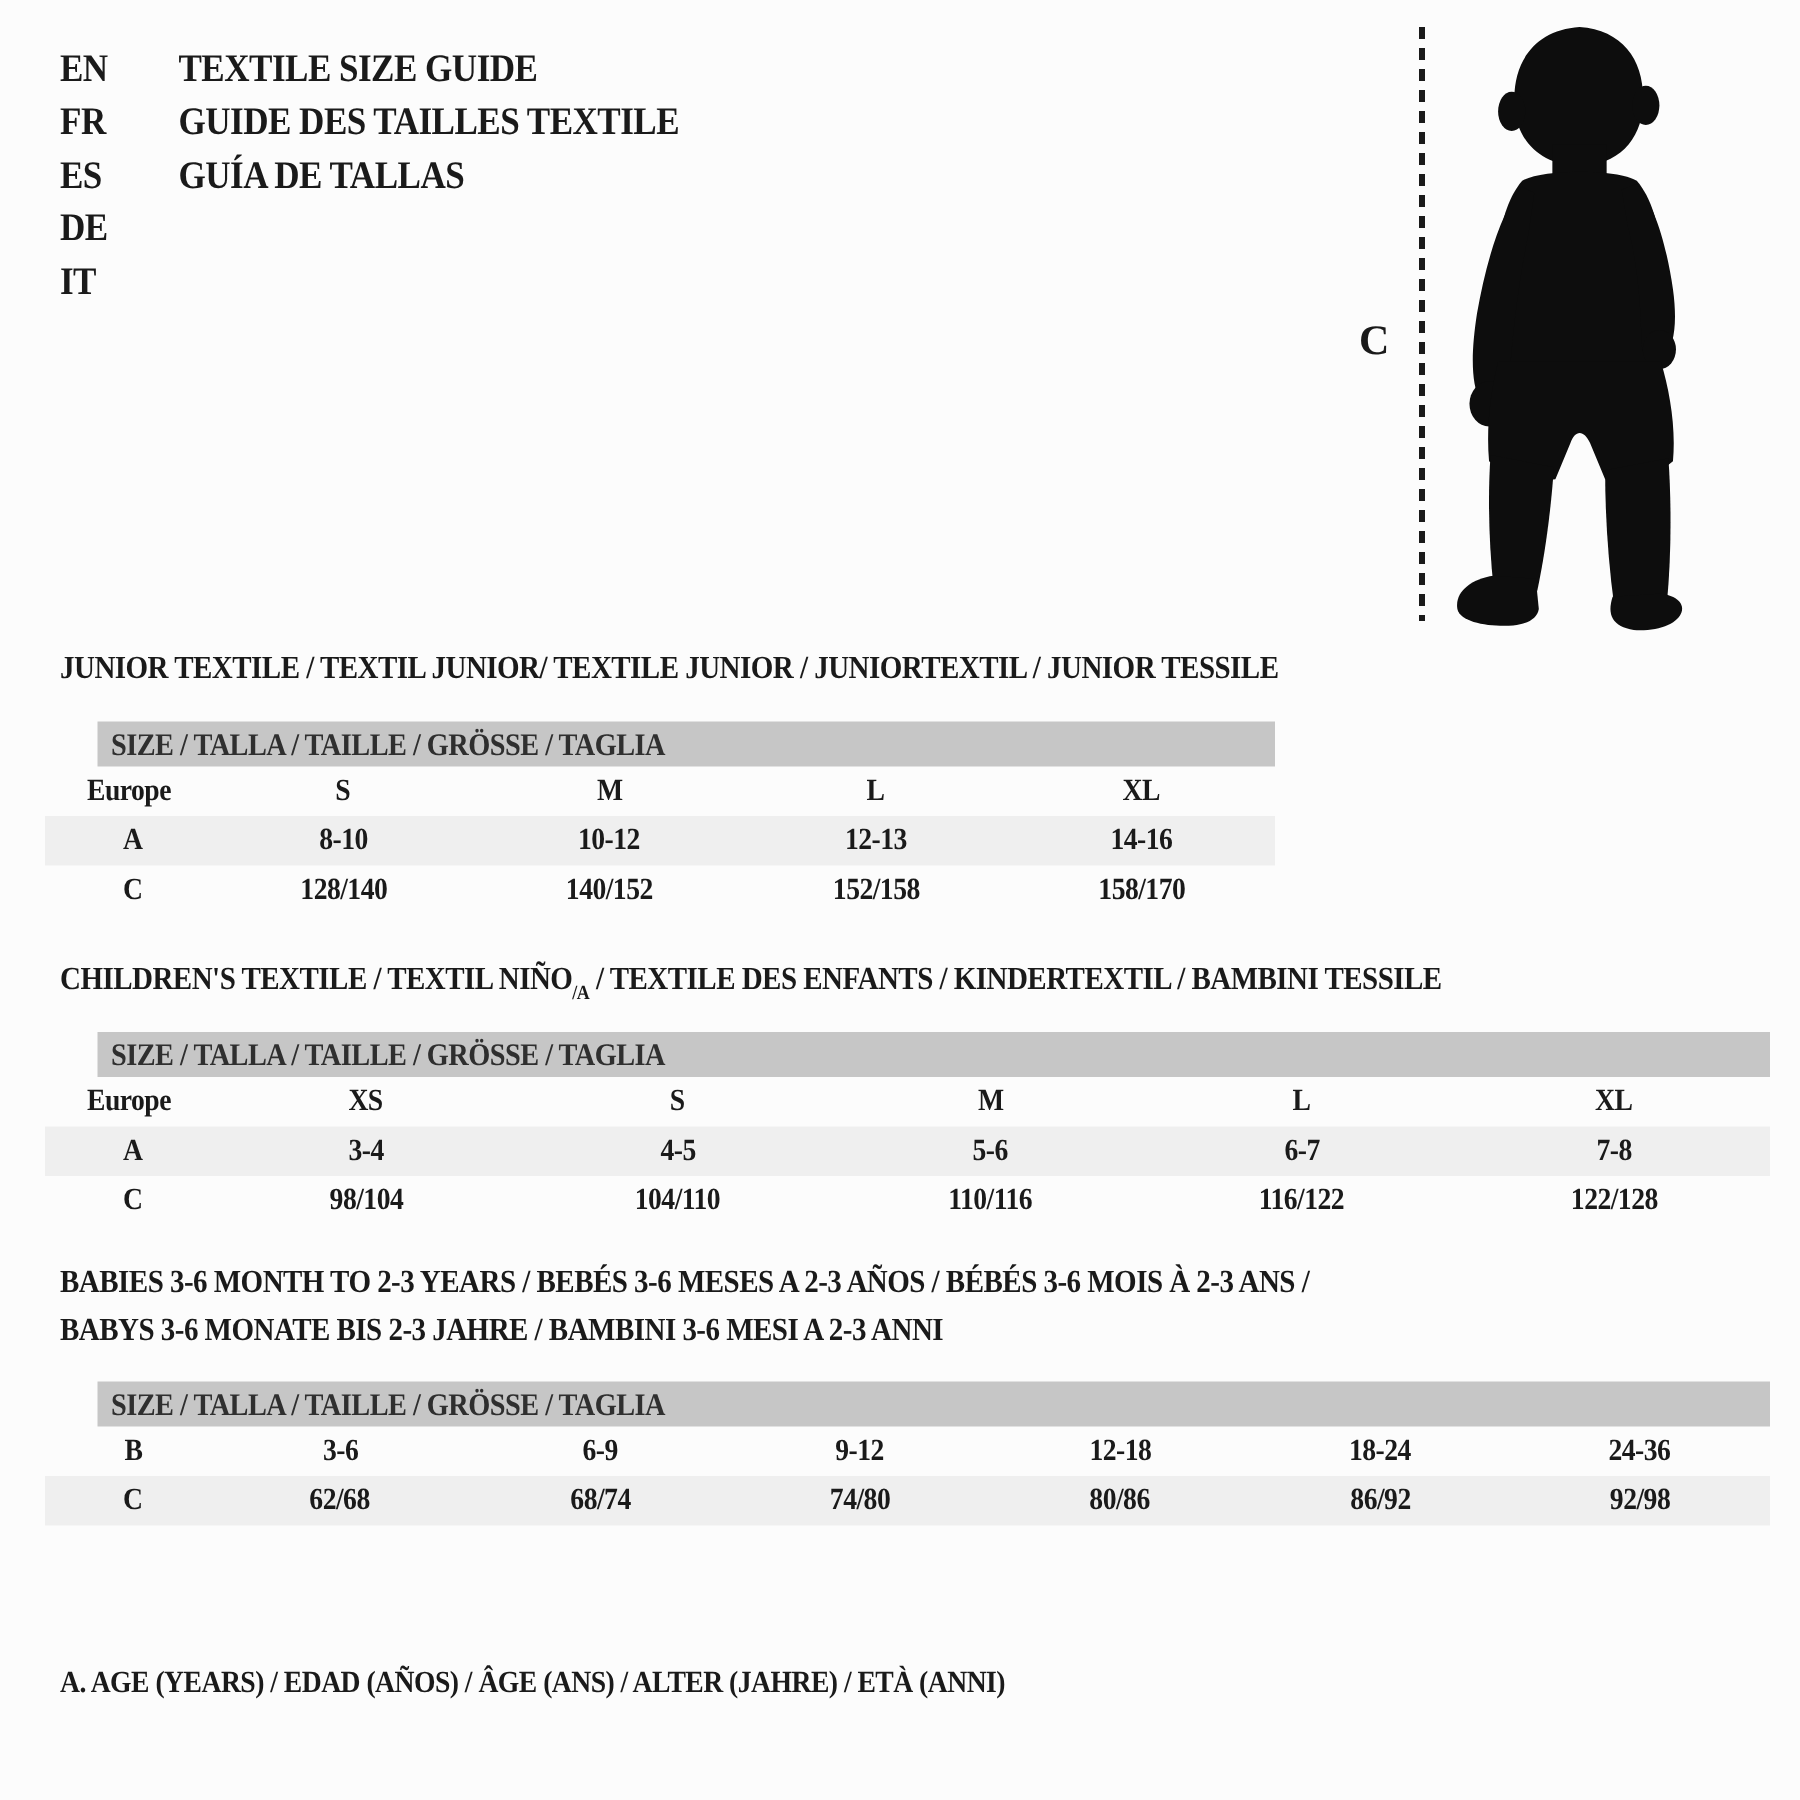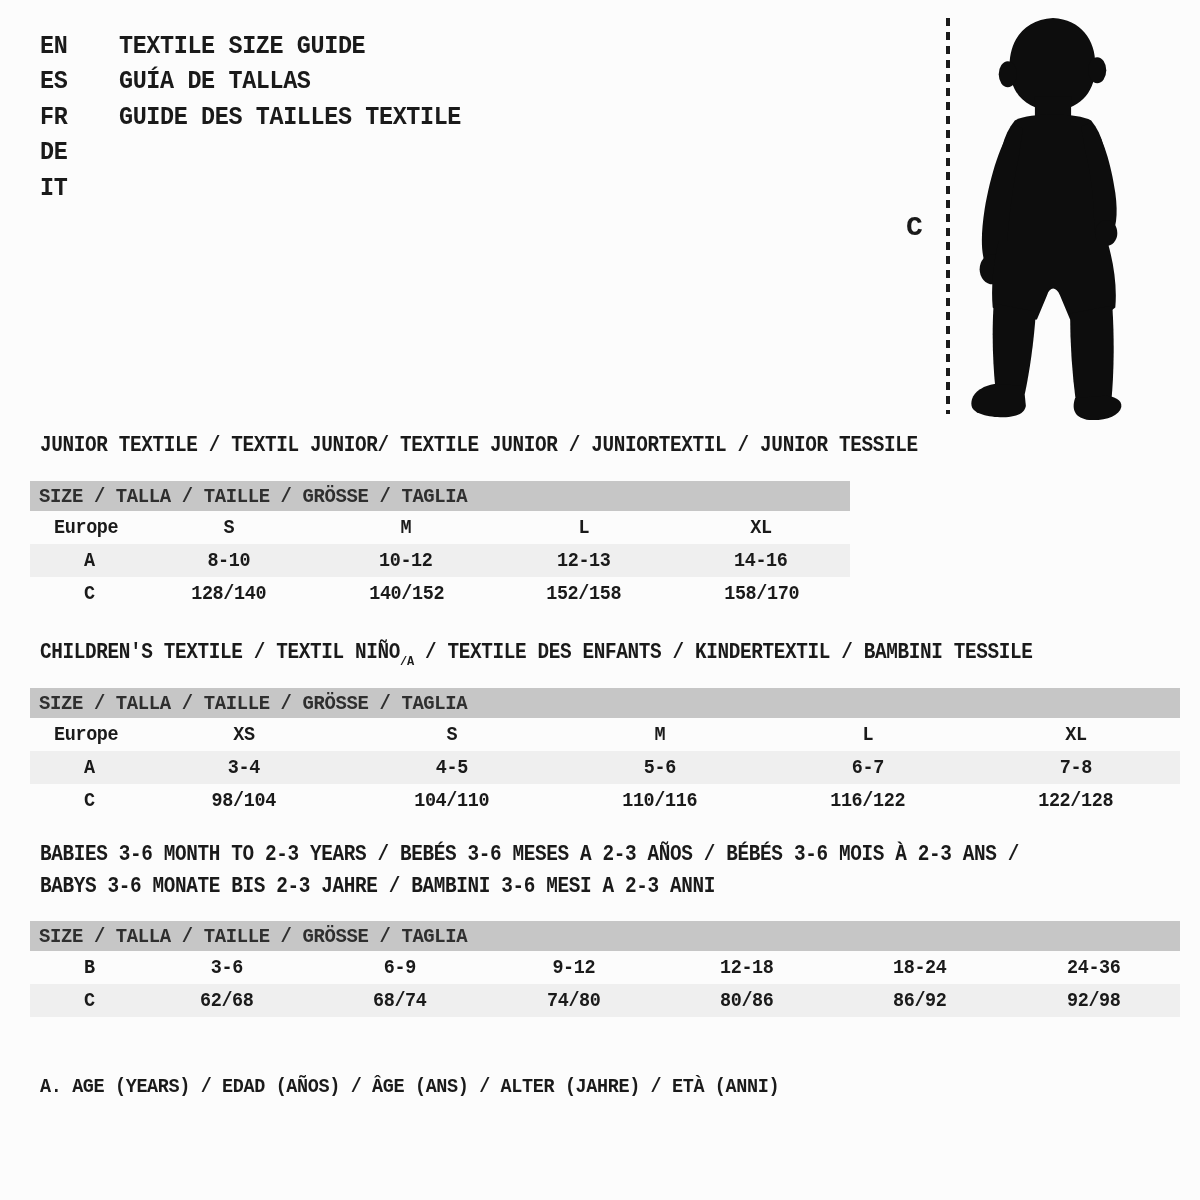--- a/index.html
+++ b/index.html
@@ -1,21 +1,21 @@
 <!DOCTYPE html>
 <html style="--bg: #fcfcfc; --fg: #1a1a1a; --headbg: #c6c6c6; --altbg: #efefef;"><head>
 <meta charset="utf-8">
 <style>
   html,body { margin:0; padding:0; }
   .page {
     position:relative;
     width:1200px; height:1200px;
     background:var(--bg, #fcfcfc);
     color:var(--fg, #1a1a1a);
-    font-family:Liberation Mono, monospace;
+    font-family:Liberation Serif, serif;
     overflow:hidden;
   }
   
   .cx {
     display:inline-block;
     transform:scaleX(0.9);
     transform-origin:0 50%;
     white-space:nowrap;
     letter-spacing:-0.4px;
   }
@@ -35,50 +35,50 @@
   .silhouette { position:absolute; left:962px; top:16px; width:182px; height:406px; }
 
   
   .table-title { position:absolute; left:40px; font-size:21.5px; font-weight:700; line-height:25px; }
   .size-table { position:absolute; left:30px; }
   .w-narrow { width:820px; }
   .w-full { width:1150px; }
   .thead {
     height:30px; background:var(--headbg, #c6c6c6);
     display:flex; align-items:center; padding-left:9px; box-sizing:border-box;
-    font-size:21px; font-weight:700; color:#2f2f2f;
+    font-size:21px; font-weight:700; color:#2f2f2f;margin-left:35px;
   }
   .trow { display:grid; height:33px; align-items:center; font-size:20.5px; font-weight:700; }
   .trow.alt { background:var(--altbg, #efefef); }
   .cell.label { padding-left:9px; text-align:center; }
   .cell.value { text-align:center; }
 
   .size-sub { font-size:0.62em; font-weight:700; position:relative; top:0.15em; }
 
   
   .legend { position:absolute; left:40px; top:1070px; }
-  .legend-line { height:32px; display:flex; align-items:center; font-size:20.5px; font-weight:700; }
+  .legend-line { height:32px; display:flex; align-items:center; font-size:20.5px; font-weight:700;margin-top:36px; }
 </style>
 </head>
 <body>
 
 <div class="page">
 
   <div class="langs">
     <div class="lang-row">
       <span class="lang-code"><span class="cx">EN</span></span>
       <span class="lang-label"><span class="cx">TEXTILE SIZE GUIDE</span></span>
     </div>
     <div class="lang-row">
+      <span class="lang-code"><span class="cx">FR</span></span>
+      <span class="lang-label"><span class="cx">GUIDE DES TAILLES TEXTILE</span></span>
+    </div>
+    <div class="lang-row">
       <span class="lang-code"><span class="cx">ES</span></span>
       <span class="lang-label"><span class="cx">GUÍA DE TALLAS</span></span>
-    </div>
-    <div class="lang-row">
-      <span class="lang-code"><span class="cx">FR</span></span>
-      <span class="lang-label"><span class="cx">GUIDE DES TAILLES TEXTILE</span></span>
     </div>
     <div class="lang-row">
       <span class="lang-code"><span class="cx">DE</span></span>
     </div>
     <div class="lang-row">
       <span class="lang-code"><span class="cx">IT</span></span>
     </div>
   </div>
 
   <span class="figure-c">C</span>

